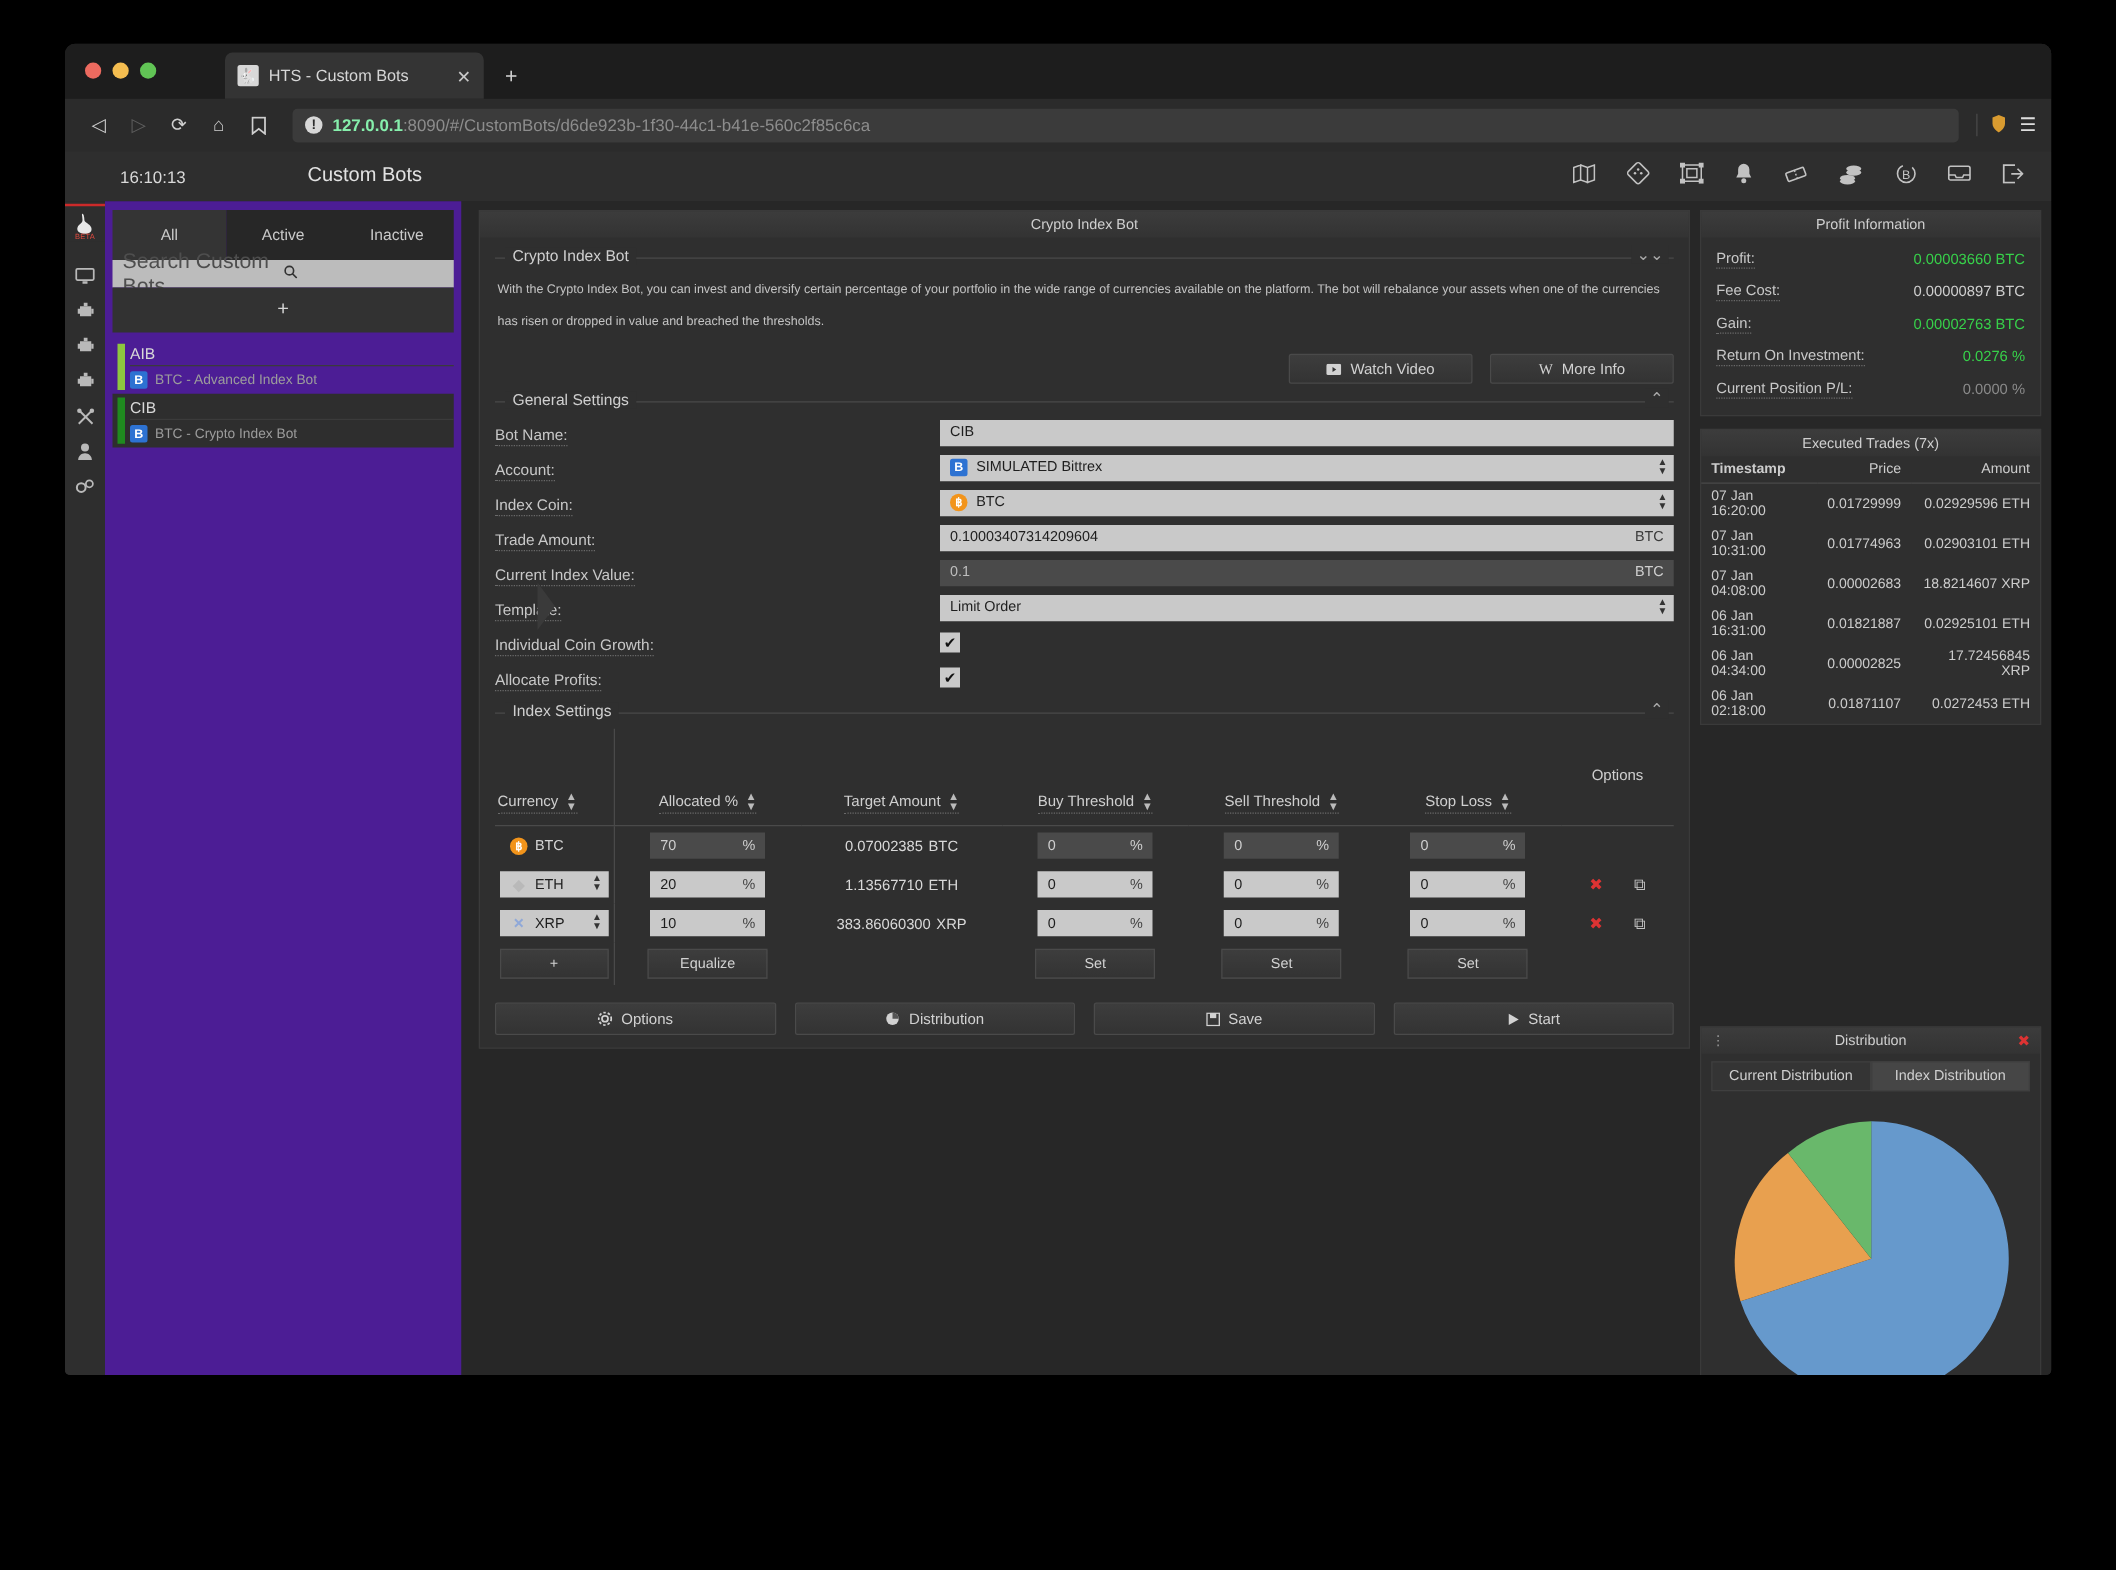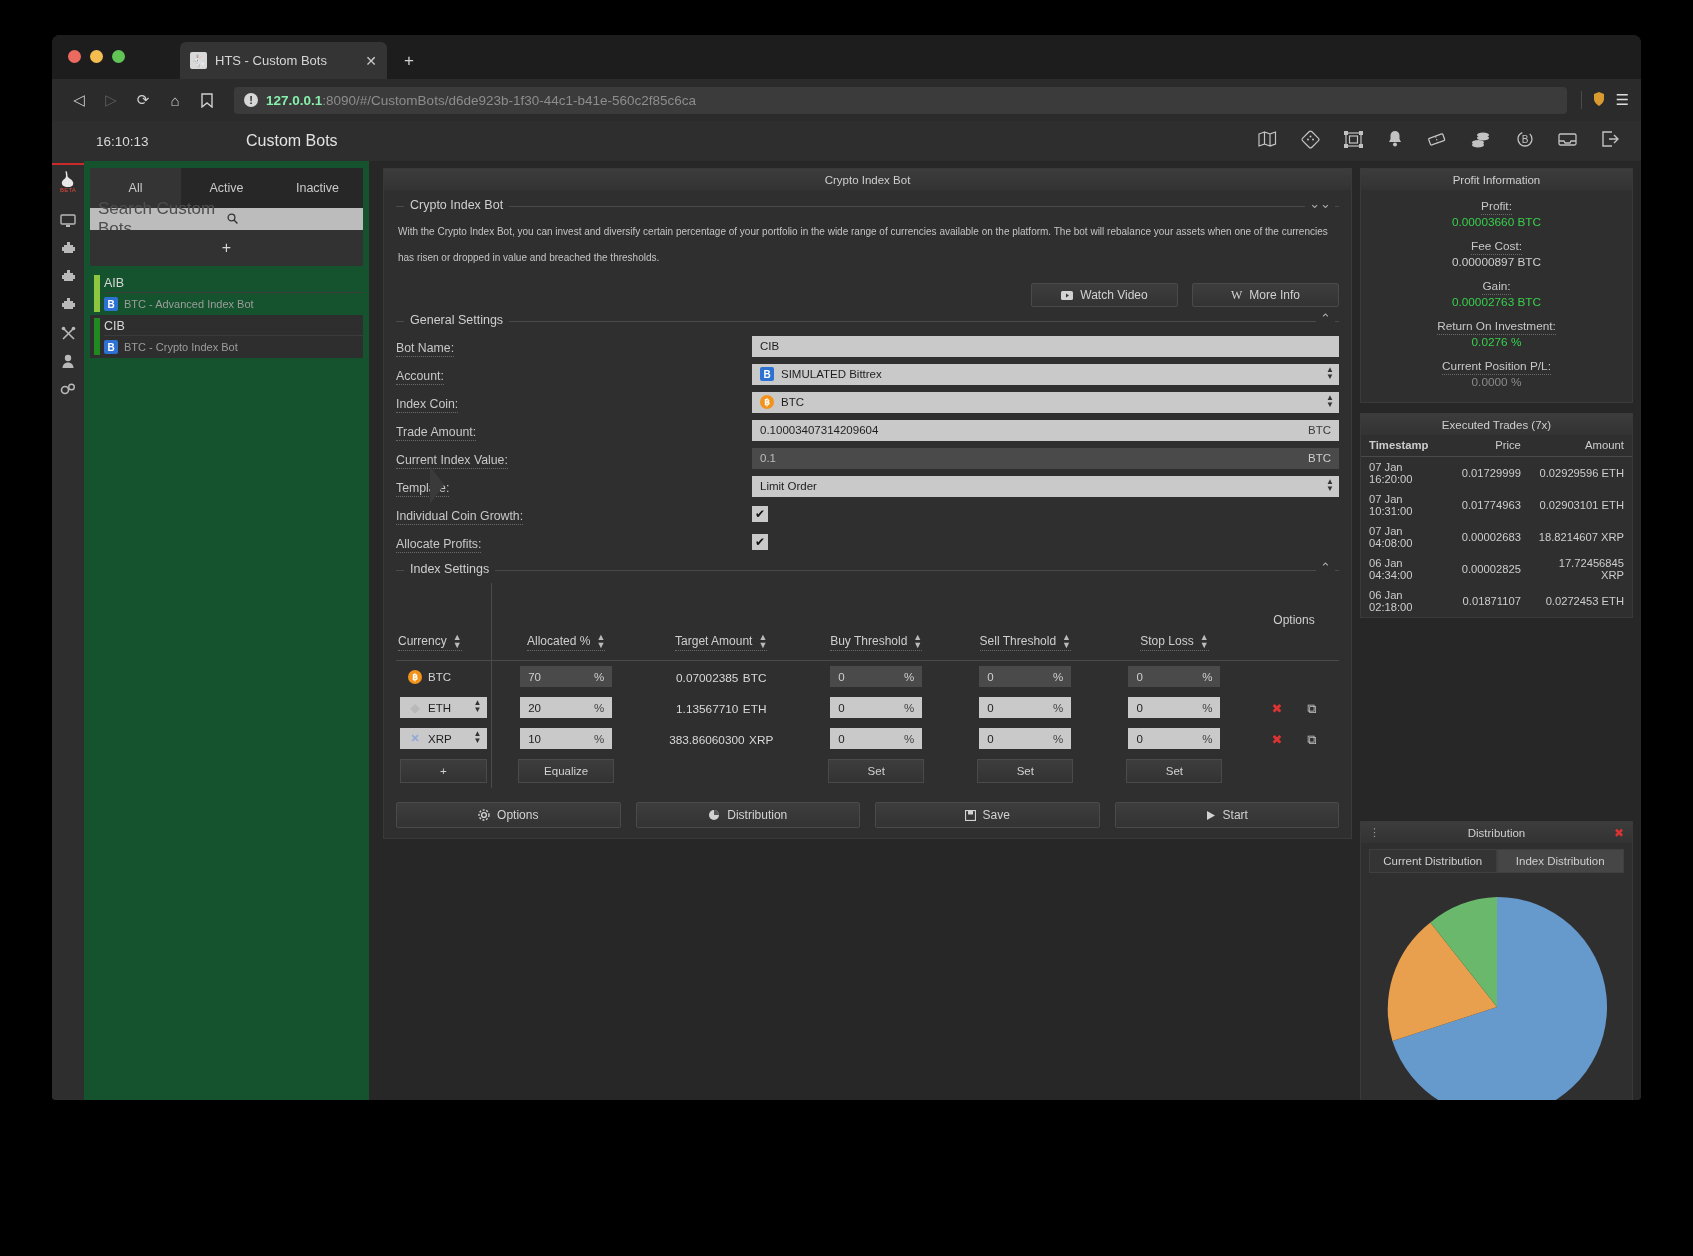--- a/index.html
+++ b/index.html
@@ -52,21 +52,21 @@
   .railbar { width:32px; background:#2e2e2e; padding-top:2px; position:relative;
              display:flex; flex-direction:column; align-items:center; }
   .rail-logo { width:32px;height:30px; background:#2e2e2e; border-top:2px solid #cc2a2a;
                display:flex;align-items:center;justify-content:center; position:relative; }
   .rail-logo .beta { position:absolute; bottom:0px; font-size:6px; color:#e04a3f; letter-spacing:.2px; }
   .rail-ico { width:32px; height:28px; display:flex; align-items:center; justify-content:center;
               color:#b9b9b9; font-size:13px; }
   .rail-gap { height:14px; }
 
   
-  .listpanel { width:285px; background:#14532d; padding:7px 6px 0 6px; display:flex; flex-direction:column; }
+  .listpanel { width:285px; background:#4c1d95; padding:7px 6px 0 6px; display:flex; flex-direction:column; }
   .tabs3 { display:flex; height:40px; }
   .tab3 { flex:1; display:flex; align-items:center; justify-content:center; font-size:12.5px;
           color:#c9c9c9; background:#272727; }
   .tab3.active { background:#343434; }
   .searchrow { height:22px; background:#bcbcbc; display:flex; align-items:center;
                padding:0 8px; }
   .searchrow span { font-size:17px; color:#4e4e4e; flex:1; }
   .searchrow .mag { font-size:11px; color:#333; }
   .addrow { height:36px; background:#323232; display:flex; align-items:center; justify-content:center;
             color:#d6d6d6; font-size:16px; margin-bottom:6px; }
@@ -148,21 +148,21 @@
              font-size:11.5px; height:24px; display:flex; align-items:center; justify-content:center;
              margin:0 auto; width:96px; }
   .minibtn.wide { width:100%; }
 
   .actionbar { display:flex; gap:15px; margin-top:14px; }
   .actionbar .btn { flex:1; height:26px; }
 
   
   .rightcol { width:285px; padding:7px 8px 0 4px; display:flex; flex-direction:column; gap:10px; }
   .rpanel { background:#2f2f2f; border:1px solid #3a3a3a; }
-  .prow { display:flex; justify-content:space-between; align-items:center; padding:5px 10px;flex-direction:column; }
+  .prow { display:flex; justify-content:space-between; align-items:center; padding:5px 10px; }
   .plabel { font-size:11.8px; color:#c8c8c8; border-bottom:1px dotted #6a6a6a; padding-bottom:1px; }
   .pval { font-size:11.8px; color:#cfcfcf; }
   .pval.green { color:#37d04a; }
   .pval.dimzero { color:#8a8a8a; }
 
   table.tr { width:100%; border-collapse:collapse; }
   table.tr th { font-size:11.3px; color:#cdcdcd; font-weight:normal; padding:4px 8px 5px 8px;
                 border-bottom:1px solid #4a4a4a; }
   table.tr th.l{text-align:left;font-weight:bold;} table.tr th.r{text-align:right;}
   table.tr td { font-size:11.2px; color:#cdcdcd; padding:4px 8px; }
@@ -776,20 +776,25 @@
             <td class="l">07 Jan 10:31:00</td>
             <td class="r green">0.01774963</td>
             <td class="r">0.02903101 ETH</td>
           </tr>
           <tr>
             <td class="l">07 Jan 04:08:00</td>
             <td class="r green">0.00002683</td>
             <td class="r">18.8214607 XRP</td>
           </tr>
           <tr>
+            <td class="l">06 Jan 16:31:00</td>
+            <td class="r green">0.01821887</td>
+            <td class="r">0.02925101 ETH</td>
+          </tr>
+          <tr>
             <td class="l">06 Jan 04:34:00</td>
             <td class="r red">0.00002825</td>
             <td class="r">17.72456845 XRP</td>
           </tr>
           <tr>
             <td class="l">06 Jan 02:18:00</td>
             <td class="r red">0.01871107</td>
             <td class="r">0.0272453 ETH</td>
           </tr>
         </tbody>

